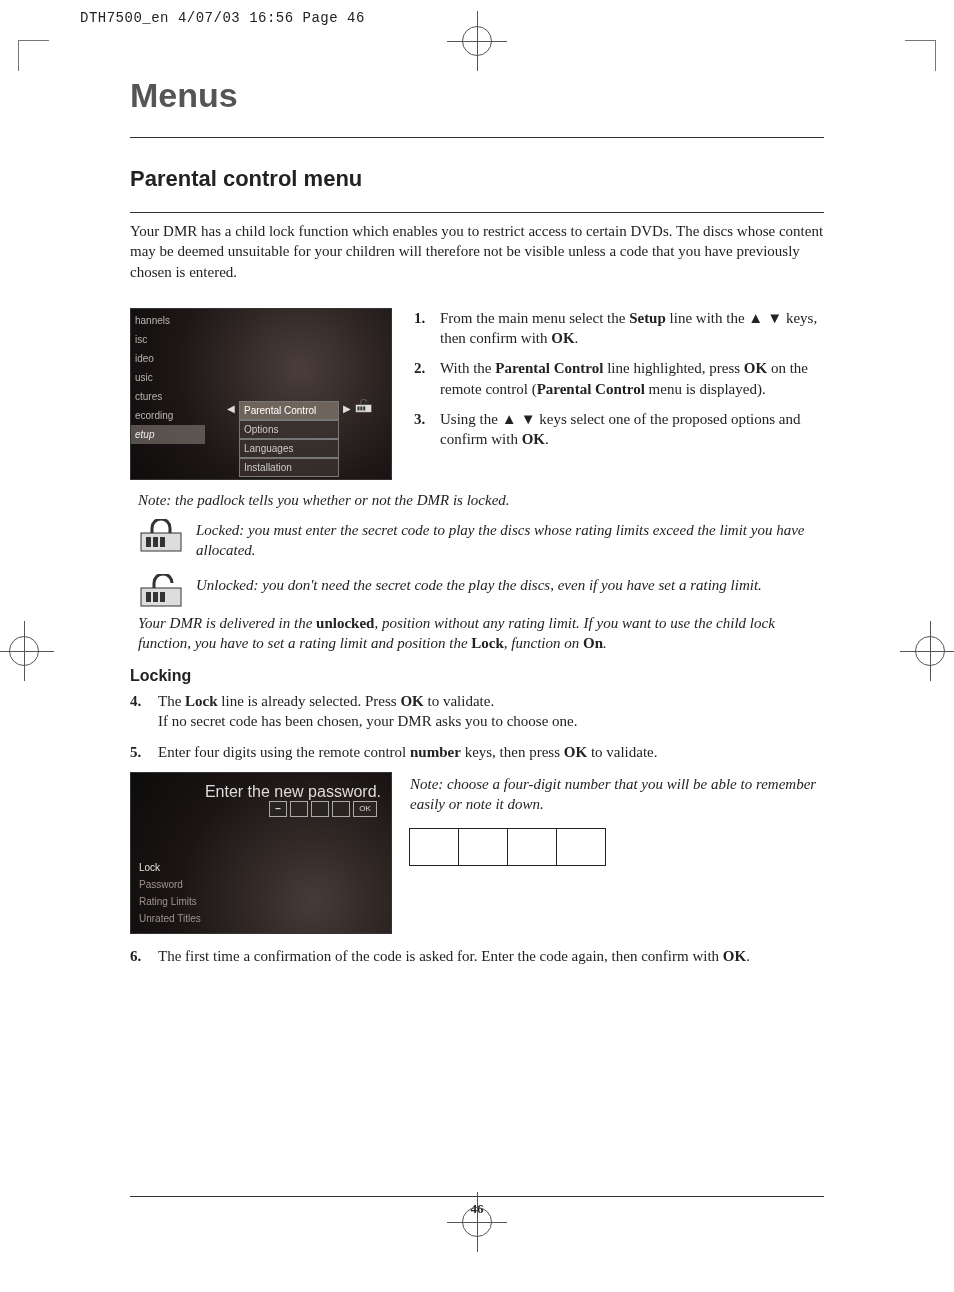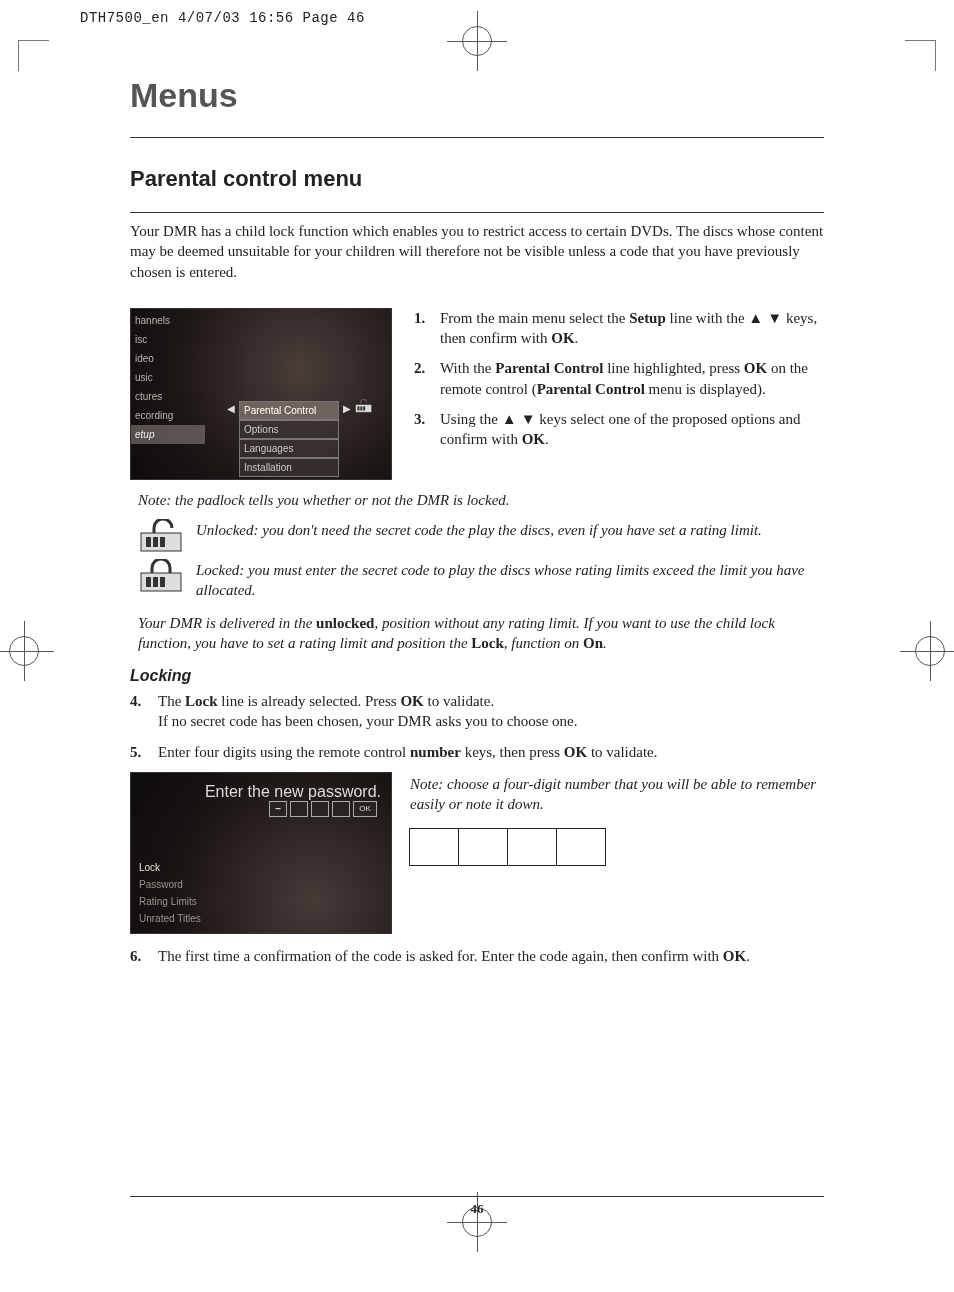--- a/index.html
+++ b/index.html
@@ -91,21 +91,21 @@
   ol.steps-list li { display:flex; gap:8px; margin-bottom:10px; line-height:1.35;}
   ol.steps-list .num { font-weight:bold; min-width:18px;}
   .kcaret { font-family: Arial, sans-serif; font-weight:bold;}
 
   .note-block { margin:4px 0 6px 8px;}
   .note-line { font-style:italic; margin:2px 0 8px; line-height:1.35;}
   .note-row { display:flex; gap:12px; align-items:flex-start; margin:2px 0 4px;}
   .lock-icon { width:46px; height:36px; flex:none; display:flex; align-items:center; justify-content:center;}
   .lock-icon svg { width:44px; height:34px;}
 
-  .sub-title { font-family: Arial, sans-serif; font-weight:bold; font-size:16px; margin:14px 0 6px;font-style:italic;}
+  .sub-title { font-family: Arial, sans-serif; font-weight:bold; font-size:16px; margin:14px 0 6px;}
   ol.plain { list-style:none; padding-left:0; margin:0;}
   ol.plain li { display:flex; gap:10px; margin-bottom:10px; line-height:1.35;}
   ol.plain .num { font-weight:bold; min-width:18px;}
 
   .shot-pw { width:260px; height:160px;
     background: radial-gradient(circle at 70% 80%, #463b37 0%, #1b1514 60%, #0d0b0b 100%);
     color:#ccc; font-family: Arial, sans-serif; font-size:10px;
     position:relative; border:1px solid #333;}
   .pw-label { position:absolute; top:10px; right:10px; font-size:16px; color:#ddd;}
   .pw-boxes { position:absolute; top:28px; right:14px; display:flex; gap:3px;}
@@ -203,36 +203,36 @@
 
     <div class="note-block">
       <div class="note-line">Note: the padlock tells you whether or not the DMR is locked.</div>
       <div class="note-row">
         <div class="lock-icon">
           <svg viewBox="0 0 44 34">
               <rect x="2" y="14" width="40" height="18" fill="#ddd" stroke="#333"></rect>
               <rect x="7" y="18" width="5" height="10" fill="#333"></rect>
               <rect x="14" y="18" width="5" height="10" fill="#333"></rect>
               <rect x="21" y="18" width="5" height="10" fill="#333"></rect>
-              <path d="M15 14 V9 a9 9 0 0 1 18 0" fill="none" stroke="#333" stroke-width="3"></path>
+              <path d="M13 14 V9 a9 9 0 0 1 18 0 V14" fill="none" stroke="#333" stroke-width="3"></path>
             </svg>
         </div>
-        <div class="note-line" style="flex:1">Unlocked: you don't need the secret code the play the discs, even if you have set a rating limit.</div>
+        <div class="note-line" style="flex:1">Locked: you must enter the secret code to play the discs whose rating limits exceed the limit you have allocated.</div>
       </div>
       <div class="note-row">
         <div class="lock-icon">
           <svg viewBox="0 0 44 34">
               <rect x="2" y="14" width="40" height="18" fill="#ddd" stroke="#333"></rect>
               <rect x="7" y="18" width="5" height="10" fill="#333"></rect>
               <rect x="14" y="18" width="5" height="10" fill="#333"></rect>
               <rect x="21" y="18" width="5" height="10" fill="#333"></rect>
-              <path d="M13 14 V9 a9 9 0 0 1 18 0 V14" fill="none" stroke="#333" stroke-width="3"></path>
+              <path d="M15 14 V9 a9 9 0 0 1 18 0" fill="none" stroke="#333" stroke-width="3"></path>
             </svg>
         </div>
-        <div class="note-line" style="flex:1">Locked: you must enter the secret code to play the discs whose rating limits exceed the limit you have allocated.</div>
+        <div class="note-line" style="flex:1">Unlocked: you don't need the secret code the play the discs, even if you have set a rating limit.</div>
       </div>
       <div class="note-line">
         <span>Your DMR is delivered in the </span><strong style="font-style:normal">unlocked</strong><span>, position without any rating limit. If you want to use the child lock function, you have to set a rating limit and position the </span><strong style="font-style:normal">Lock</strong><span>, function on </span><strong style="font-style:normal">On</strong><span>.</span>
       </div>
     </div>
 
     <div class="sub-title">Locking</div>
     <ol class="plain">
       <li>
           <span class="num">4.</span>

